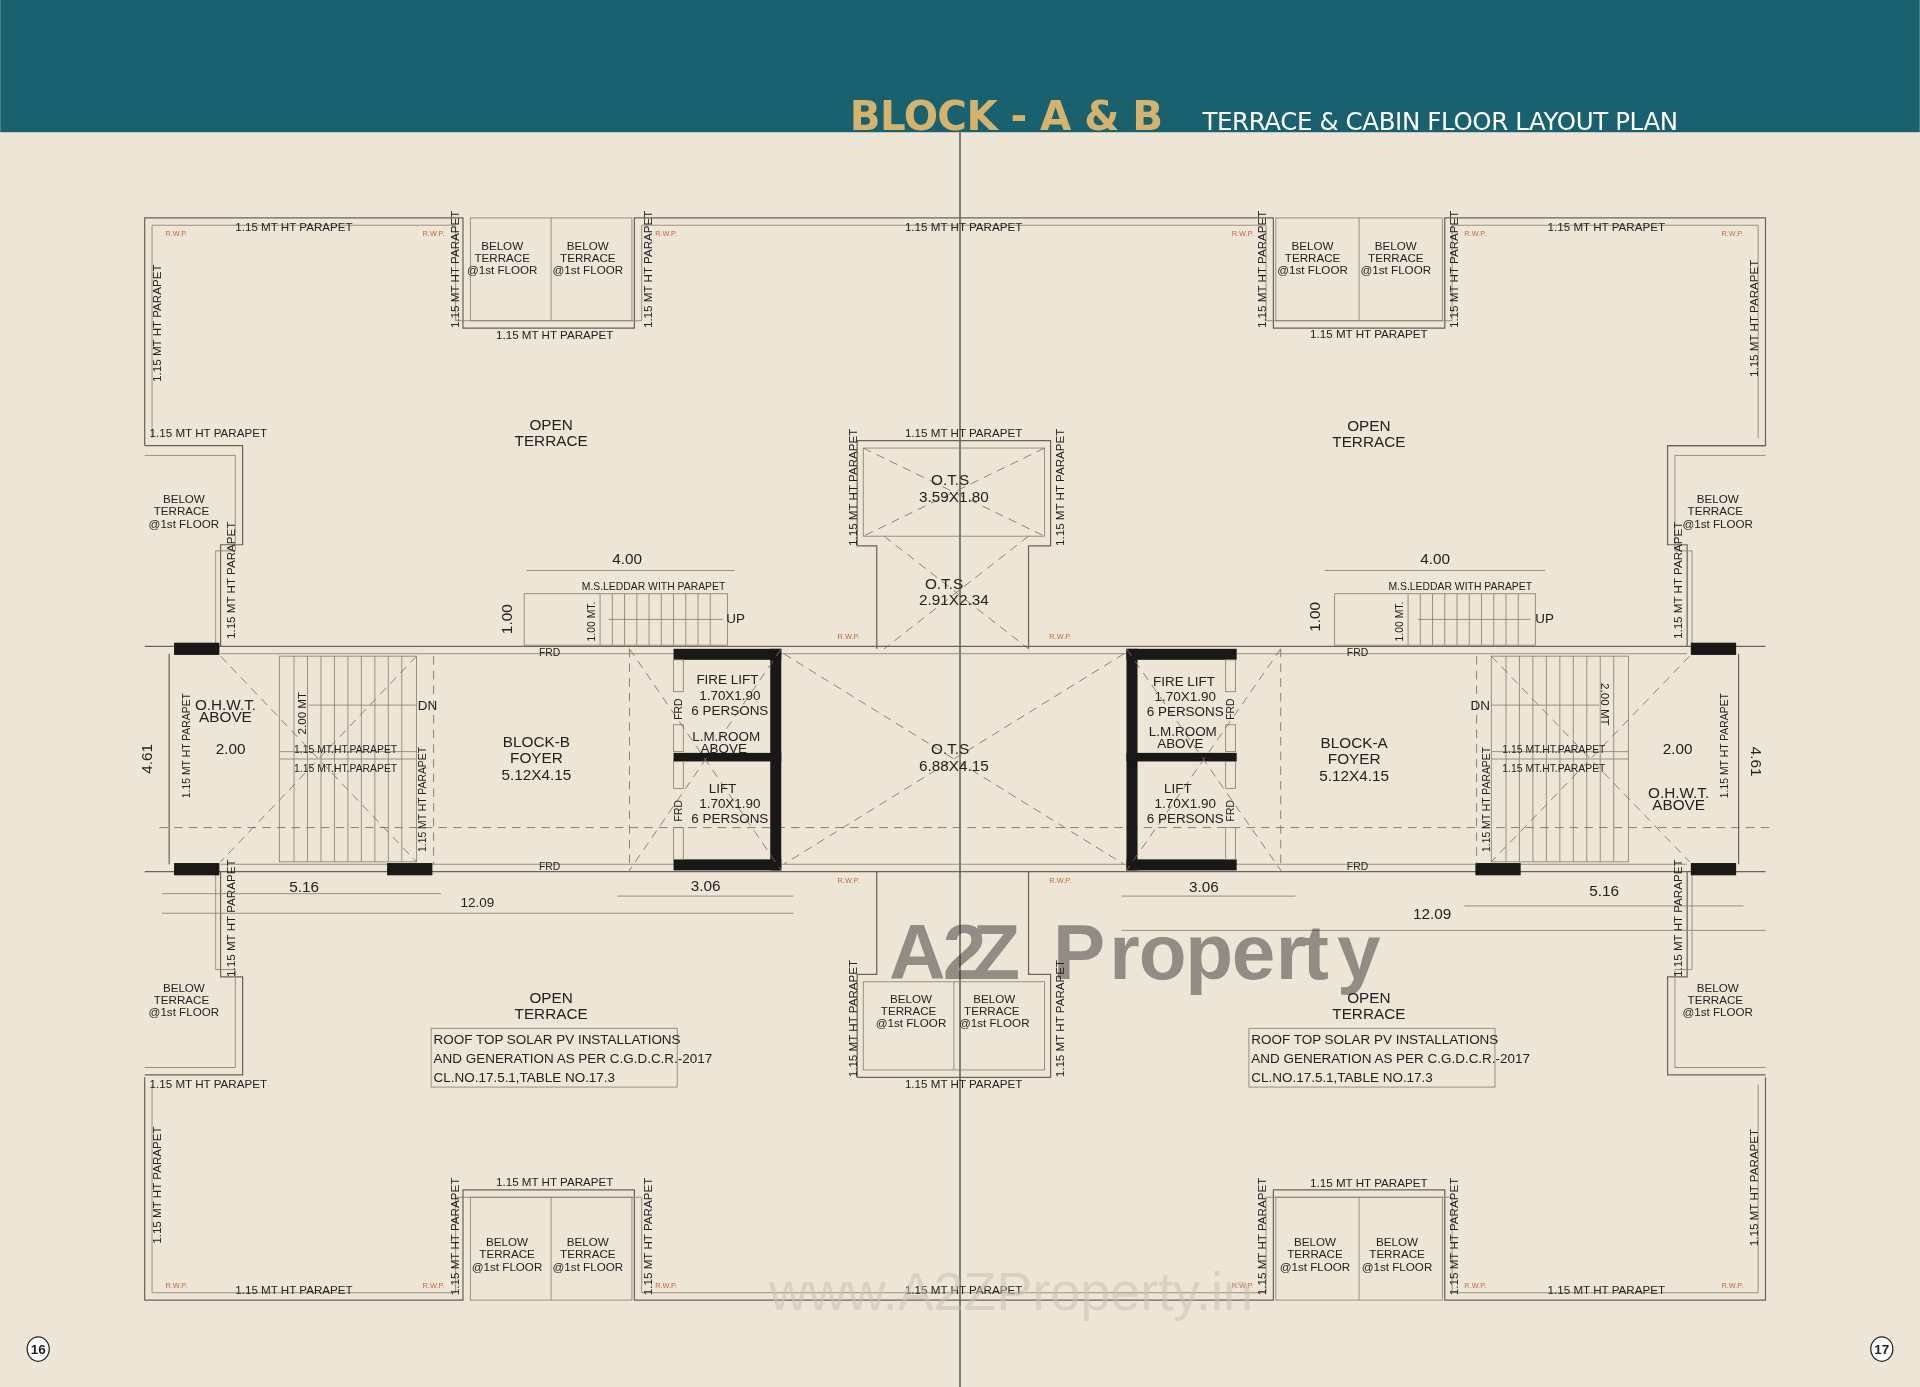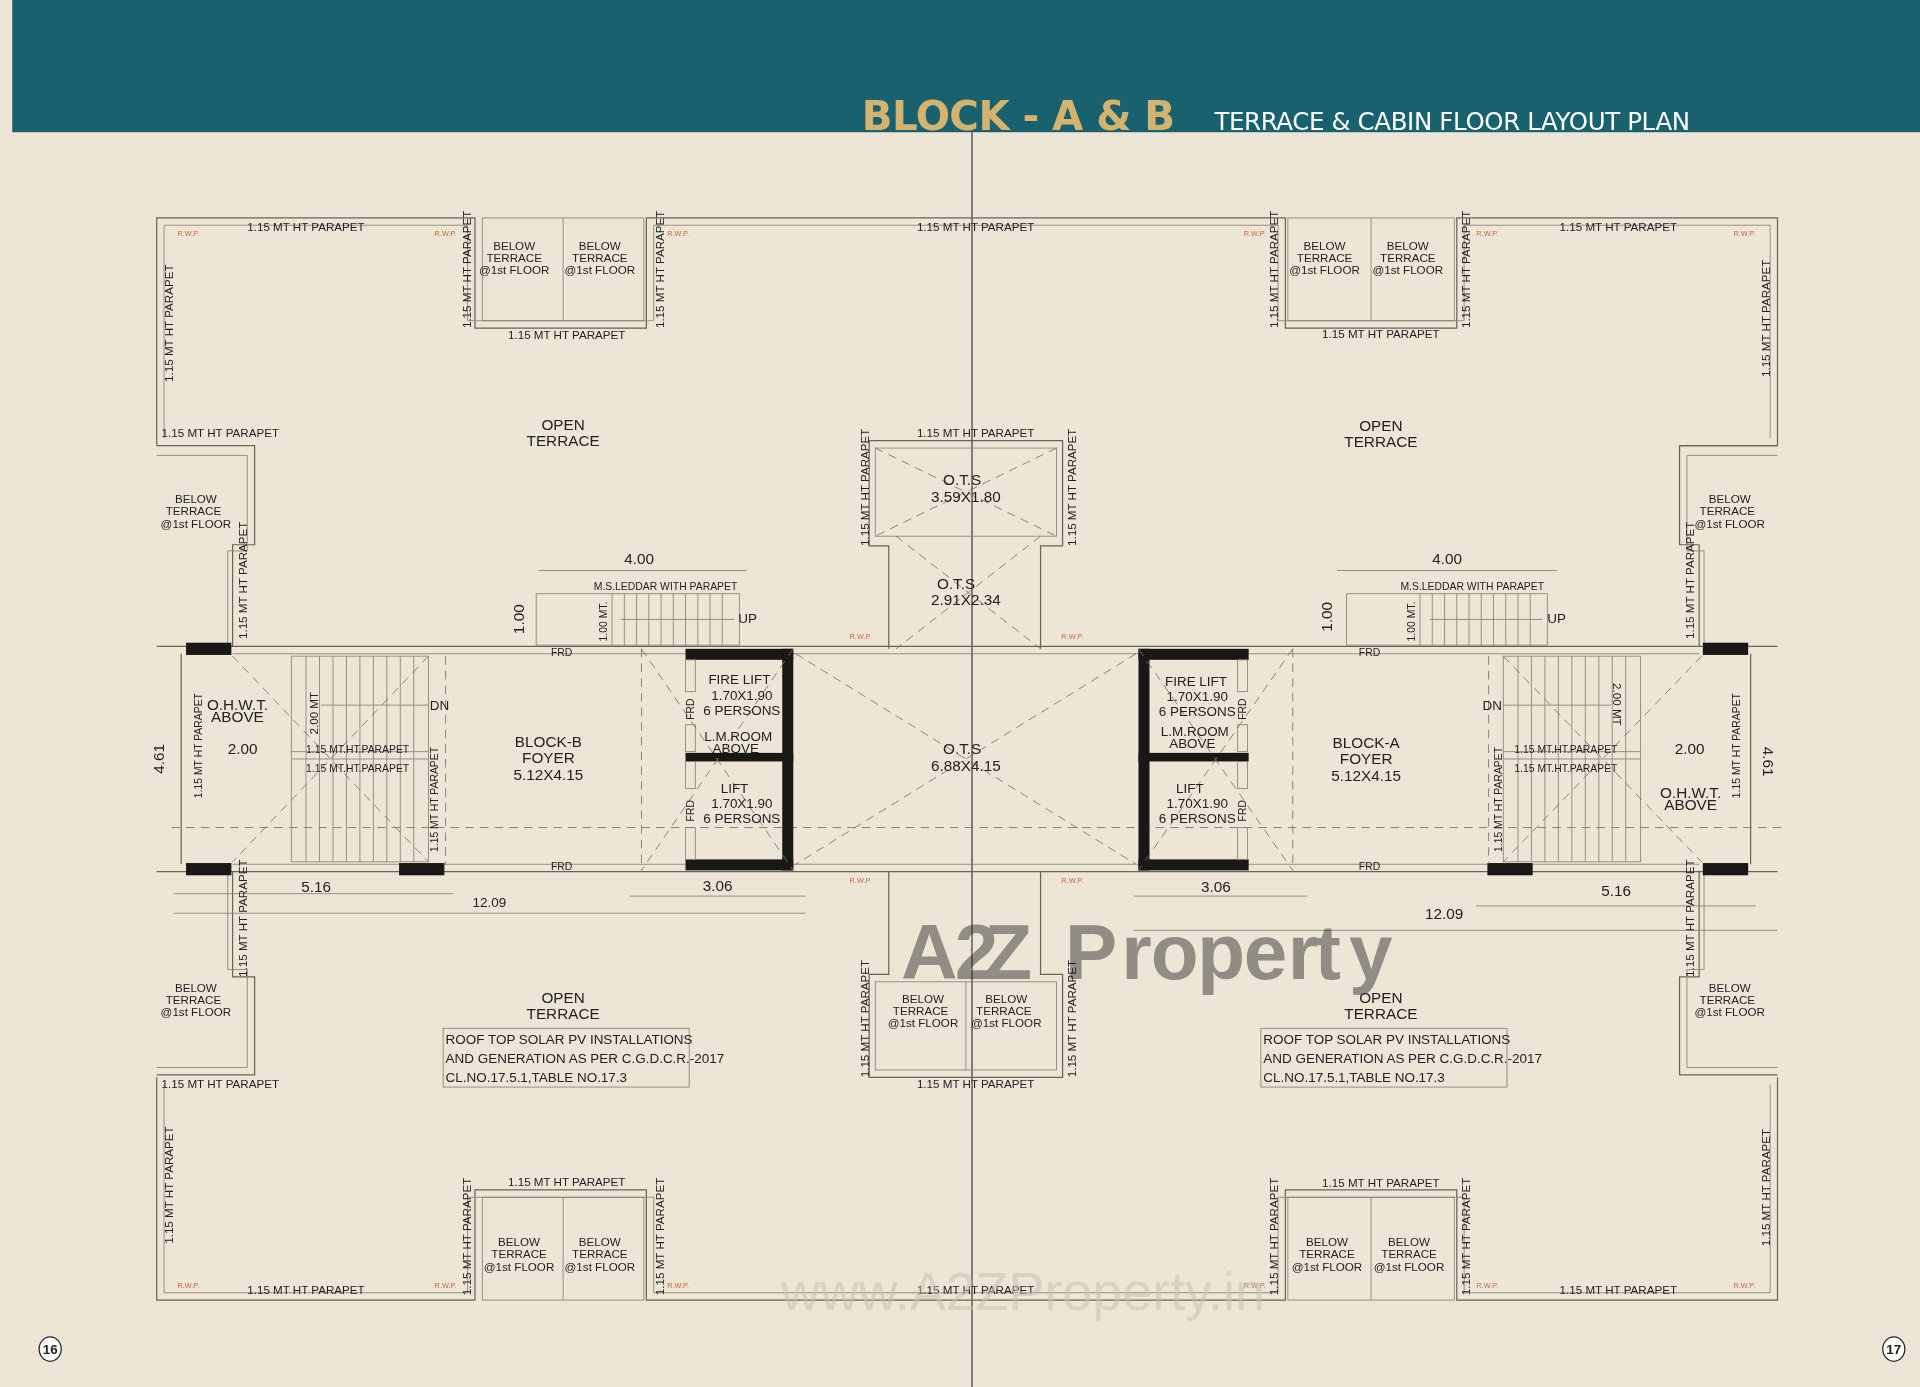--- a/index.html
+++ b/index.html
@@ -1,17 +1,17 @@
 <!DOCTYPE html>
 <html><head>
 <meta charset="utf-8">
 <style>
   html,body{margin:0;padding:0;background:#ede5d6;}
   body{width:1920px;height:1387px;overflow:hidden;position:relative;font-family:"Liberation Sans",sans-serif;}
-  #sheet{position:absolute;left:12px;top:0;width:1840px;height:1387px;}
+  #sheet{position:absolute;left:0;top:0;width:1840px;height:1387px;}
   svg text{font-family:"Liberation Sans",sans-serif;fill:#222;}
   .hdr-main{font-family:"DejaVu Sans",sans-serif;font-weight:bold;fill:#d4b36e;font-size:33px;letter-spacing:-0.5px;}
   .hdr-sub{font-family:"DejaVu Sans",sans-serif;fill:#ffffff;font-size:20px;letter-spacing:-0.3px;}
   .lbl{font-size:11px;}
   .lbl-sm{font-size:9.5px;}
   .lbl-md{font-size:12.5px;}
   .lbl-xs{font-size:8.5px;}
   .rwp{font-size:6px;fill:#c4683a;}
   .wall{fill:none;stroke:#6b6456;stroke-width:1;}
   .thin{fill:none;stroke:#8a8272;stroke-width:0.7;}

